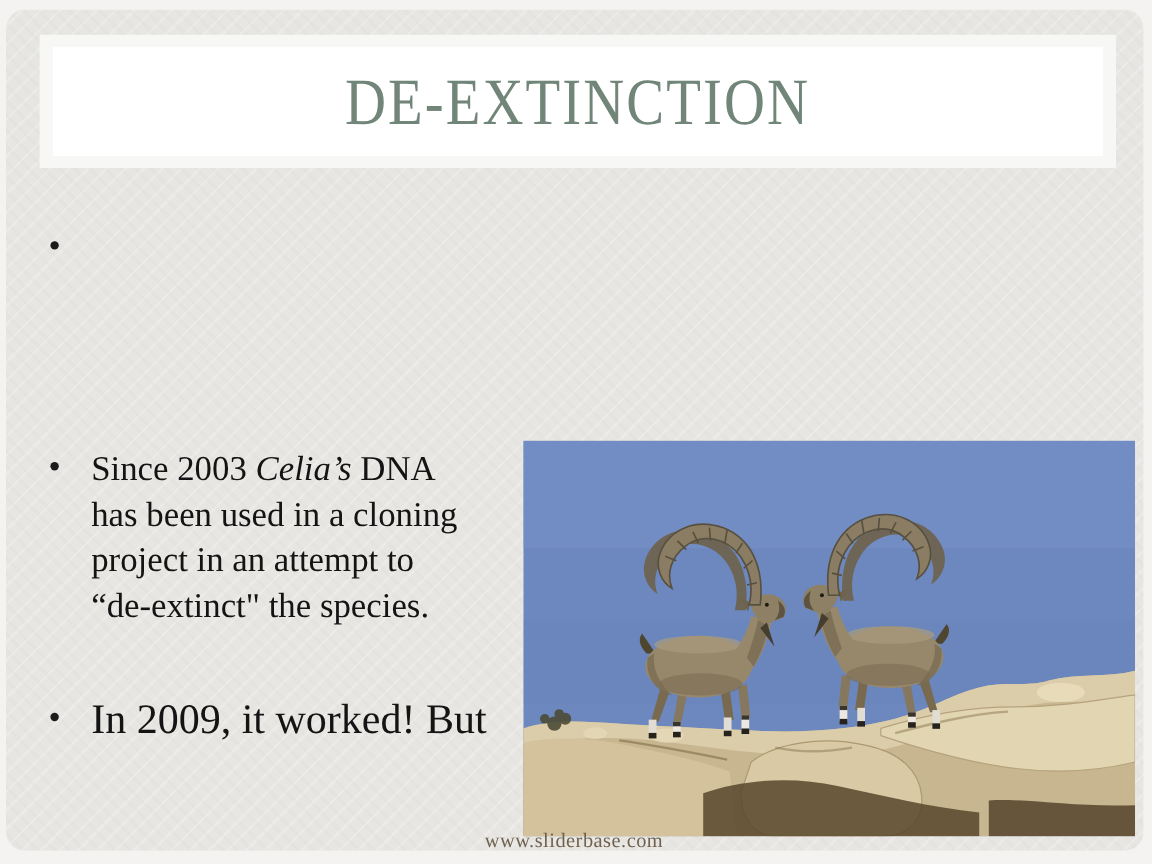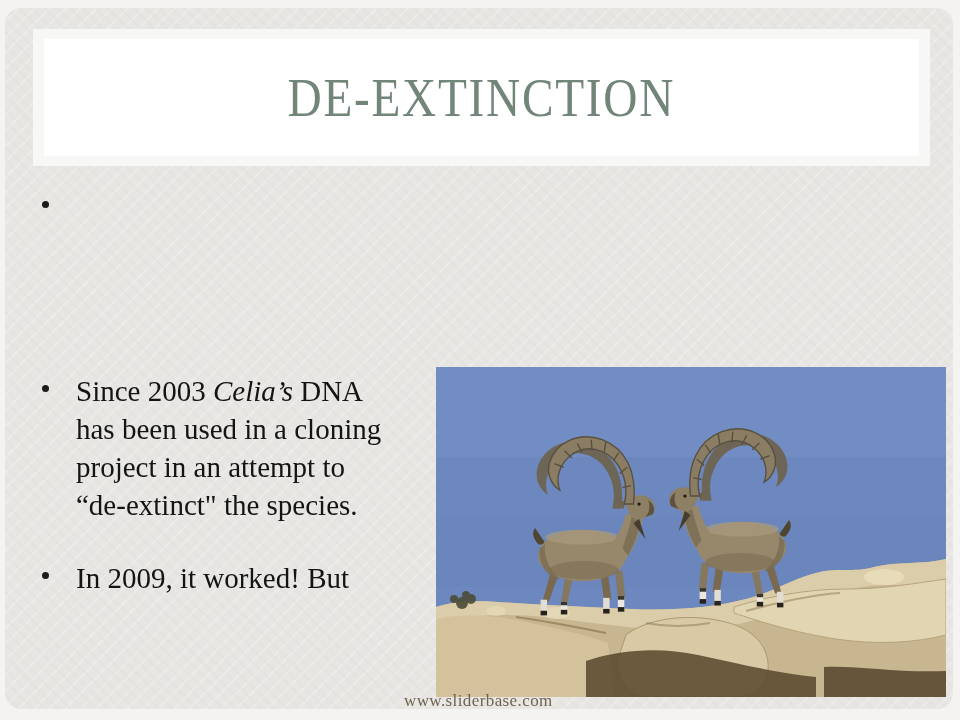--- a/index.html
+++ b/index.html
@@ -10,37 +10,37 @@
   }
   .slide{
     position:absolute;left:5px;top:8px;width:948px;height:701px;
     background-color:#e7e6e3;
     background-image:
       repeating-linear-gradient(45deg, rgba(0,0,0,0.010) 0 3px, rgba(0,0,0,0) 3px 9px),
       repeating-linear-gradient(-45deg, rgba(255,255,255,0.20) 0 2px, rgba(255,255,255,0) 2px 11px);
     border-radius:16px;
   }
   .title-frame{
-    position:absolute;left:28px;top:21px;width:897px;height:137px;
+    position:absolute;left:28px;top:21px;width:897px;height:111px;
     background:#f7f7f5;
   }
   .title-box{
     position:absolute;left:11px;top:10px;right:11px;bottom:10px;
     background:#ffffff;
     display:flex;align-items:center;justify-content:center;
   }
   .title{
     margin:0;font-size:55px;font-weight:400;color:#718579;
     letter-spacing:2px;white-space:nowrap;
     transform:scaleX(.86);transform-origin:center;
   }
   .bullet{position:absolute;display:flex;align-items:flex-start;color:#141414;}
   .b1{left:33px;top:181px;width:908px;font-weight:bold;font-size:26px;line-height:36px;}
   .b2{left:33px;top:364px;width:430px;font-size:29px;line-height:38px;}
-  .b3{left:33px;top:551px;width:430px;font-size:29px;line-height:38px;}
+  .b3{left:33px;top:573px;width:430px;font-size:35px;line-height:38px;}
   .dot{width:7px;height:7px;border-radius:50%;background:#1b1b1b;flex:none;margin:12px 0 0 4px;}
   .b2 .dot,.b3 .dot{margin-top:13px;}
   .btext{margin:0 0 0 27px;}
   .line{display:block;white-space:nowrap;}
   .u{text-decoration:underline;}
   .i{font-style:italic;}
   .photo{position:absolute;left:431px;top:359px;width:510px;height:330px;margin:0;overflow:hidden;}
   .photo svg{display:block;}
   .watermark{
     position:absolute;left:399px;top:663px;z-index:4;

